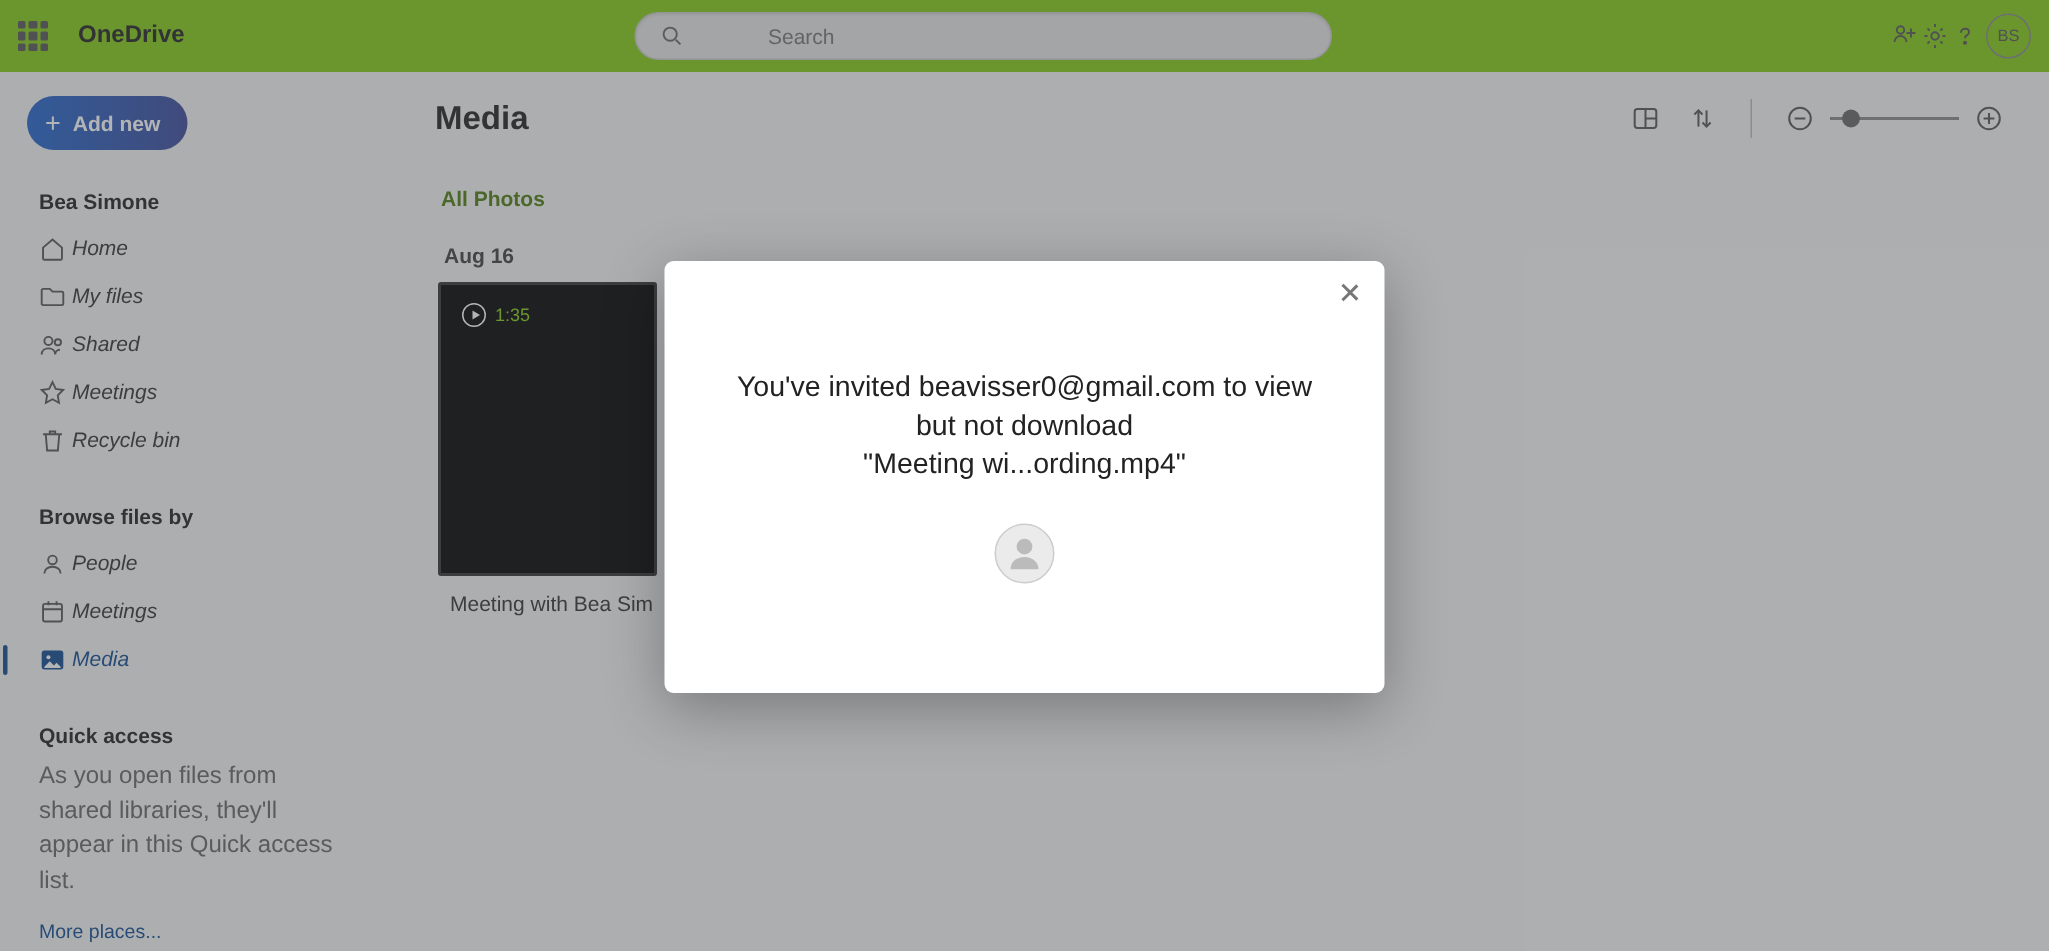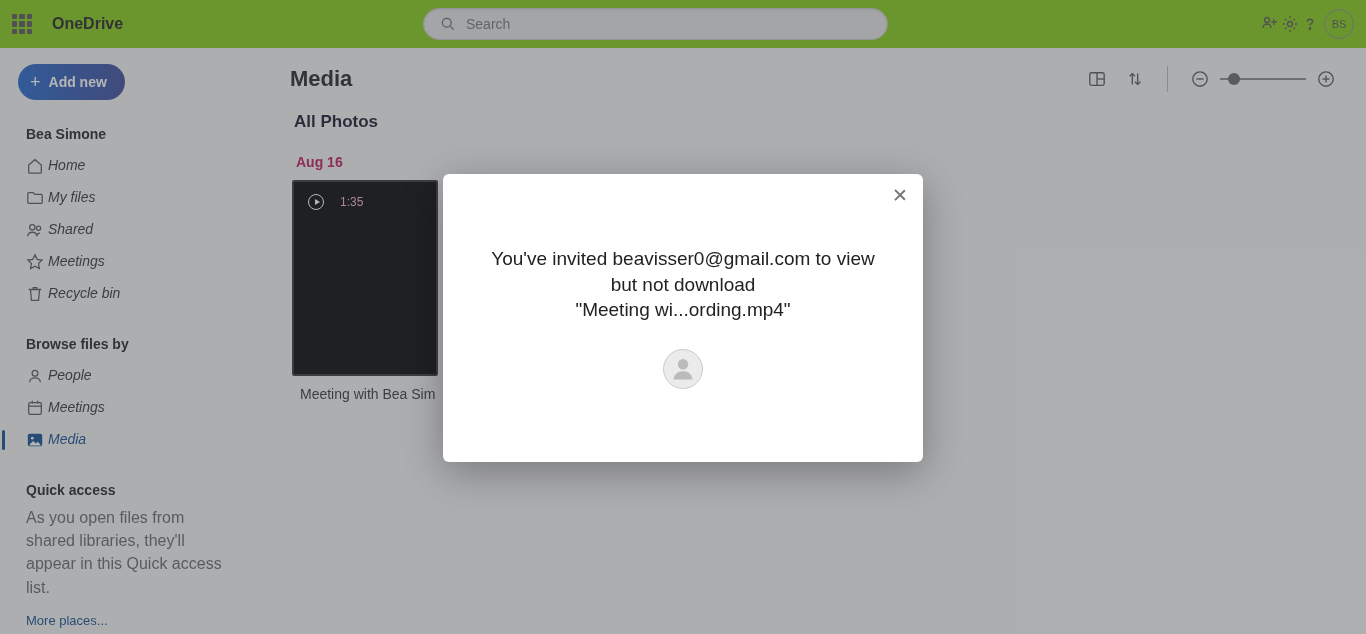--- a/index.html
+++ b/index.html
@@ -4,51 +4,51 @@
   <style>
     * { margin: 0; padding: 0; box-sizing: border-box; font-family: 'Segoe UI', sans-serif; }
     body { width: 1366px; height: 634px; overflow: hidden; background: #f5f5f5; position: relative; }
     
     .overlay { position: absolute; inset: 0; background: rgba(75,77,80,0.42); z-index: 100; }
     
     .header { height: 48px; display: flex; align-items: center; padding: 16px 12px; background: #84cc16; position: relative; }
     .app-launcher { width: 20px; height: 20px; display: grid; grid-template-columns: repeat(3,1fr); grid-template-rows: repeat(3,1fr); gap: 2px; cursor: pointer; }
     .app-launcher span { background: #555; border-radius: 1px; }
     .app-name { font-size: 16px; font-weight: 600; color: #222; margin-left: 20px; }
-    .search-box { position: absolute; left: 423px; width: 465px; height: 32px; background: #e5e5e5; border: 1px solid #c8c8c8; border-radius: 16px; display: flex; align-items: center; padding: 0 14px; box-shadow: inset 0 1px 2px rgba(0,0,0,0.08); }
+    .search-box { position: absolute; left: 423px; width: 465px; height: 32px; background: #e5e5e5; border: 1px solid #c8c8c8; border-radius: 16px; display: flex; align-items: center; padding: 0 14px; box-shadow: inset 0 1px 2px rgba(0,0,0,0.08); gap: 46px; }
     .search-box input { border: none; background: transparent; outline: none; font-size: 14px; margin-left: 8px; flex: 1; color: #555; }
     .header-right { position: absolute; right: 12px; display: flex; align-items: center; }
     .header-icon { width: 20px; height: 20px; color: #555; cursor: pointer; display: flex; align-items: center; justify-content: center; }
     .avatar-circle { width: 30px; height: 30px; border: 1px solid #888; border-radius: 50%; display: flex; align-items: center; justify-content: center; font-size: 11px; color: #555; cursor: pointer; margin-left: 4px; }
     
     .sidebar { position: absolute; left: 0; top: 48px; width: 260px; height: 586px; padding: 16px 12px 0 12px; }
     .add-new { background: linear-gradient(90deg, #2266cc 0%, #3a4a9a 100%); color: #fff; border: none; border-radius: 18px; padding: 0 18px 0 12px; height: 36px; font-size: 14px; font-weight: 600; display: flex; align-items: center; gap: 8px; cursor: pointer; margin-left: 6px; }
     .add-new-plus { font-size: 18px; font-weight: 400; }
     .section-title { font-size: 14px; font-weight: 600; color: #222; margin: 26px 0 8px 14px; }
     .nav-item { display: flex; align-items: flex-start; gap: 4px; padding: 7px 14px; font-size: 14px; color: #333; cursor: pointer; border-radius: 4px; position: relative; font-style: italic; }
     .nav-item.active { color: #0f4b8f; font-weight: 400; }
     .nav-item.active::before { content: ''; position: absolute; left: -10px; top: 6px; bottom: 6px; width: 3px; background: #0f4b8f; border-radius: 2px; }
     .nav-icon { width: 18px; height: 18px; display: flex; align-items: center; justify-content: center; color: #555; flex-shrink: 0; }
     .nav-item.active .nav-icon { color: #0f4b8f; }
     .quick-desc { font-size: 16px; color: #666; margin: 6px 14px 0 14px; line-height: 1.45; }
     .more-places { font-size: 13px; color: #0f4b8f; margin: 14px 0 0 14px; cursor: pointer; }
     
     .main { position: absolute; left: 260px; top: 48px; right: 0; bottom: 0; padding: 18px 30px; }
     .page-title { font-size: 22px; font-weight: 600; color: #222; }
-    .section-label { font-size: 17px; font-weight: 600; color: #0f172a; margin-top: 20px; margin-left: 4px; }
-    .date-label { font-size: 14px; font-weight: 600; color: #be185d; margin-top: 22px; margin-left: 6px; }
+    .section-label { font-size: 14px; font-weight: 600; color: #4d7c0f; margin-top: 32px; margin-left: 4px; }
+    .date-label { font-size: 14px; font-weight: 600; color: #404040; margin-top: 22px; margin-left: 6px; }
     .toolbar { position: absolute; right: 30px; top: 18px; display: flex; align-items: center; gap: 18px; }
     .toolbar-icon { width: 20px; height: 20px; color: #555; cursor: pointer; display:flex; align-items:center; justify-content:center; }
     .toolbar-divider { width: 1px; height: 26px; background: #bbb; margin: 0 4px; }
     .zoom-slider { display: flex; align-items: center; gap: 10px; }
     .zoom-track { width: 86px; height: 2px; background: #888; position: relative; }
     .zoom-thumb { position: absolute; left: 8px; top: -5px; width: 12px; height: 12px; background: #666; border-radius: 50%; }
     
     .video-thumb { width: 146px; height: 196px; background: #000; border: 2px solid #333; border-radius: 2px; margin-top: 10px; margin-left: 2px; position: relative; cursor: pointer; }
-    .play-badge { position: absolute; top: 12px; left: 14px; display: flex; align-items: center; gap: 16px; color: #f9a8d4; font-size: 12px; }
+    .play-badge { position: absolute; top: 12px; left: 14px; display: flex; align-items: center; gap: 6px; color: #84cc16; font-size: 12px; }
     .play-circle { width: 16px; height: 16px; border: 1.5px solid #fff; border-radius: 50%; display: flex; align-items: center; justify-content: center; }
     .play-circle::after { content: ''; border-left: 5px solid #fff; border-top: 3px solid transparent; border-bottom: 3px solid transparent; margin-left: 2px; }
     .video-name { font-size: 14px; color: #333; margin-top: 10px; margin-left: 10px; }
     
     .modal { position: absolute; left: 443px; top: 174px; width: 480px; height: 288px; background: #fff; border-radius: 6px; z-index: 200; box-shadow: 0 10px 40px rgba(0,0,0,0.3); padding: 24px 28px; }
     .modal-close { position: absolute; right: 16px; top: 14px; width: 14px; height: 14px; cursor: pointer; color: #777; }
     .modal-close::before, .modal-close::after { content: ''; position: absolute; left: 6px; top: 0; width: 1.5px; height: 14px; background: #777; }
     .modal-close::before { transform: rotate(45deg); }
     .modal-close::after { transform: rotate(-45deg); }
     .modal-msg { text-align: center; font-size: 19px; color: #222; margin-top: 48px; line-height: 1.35; font-weight: 400; }

